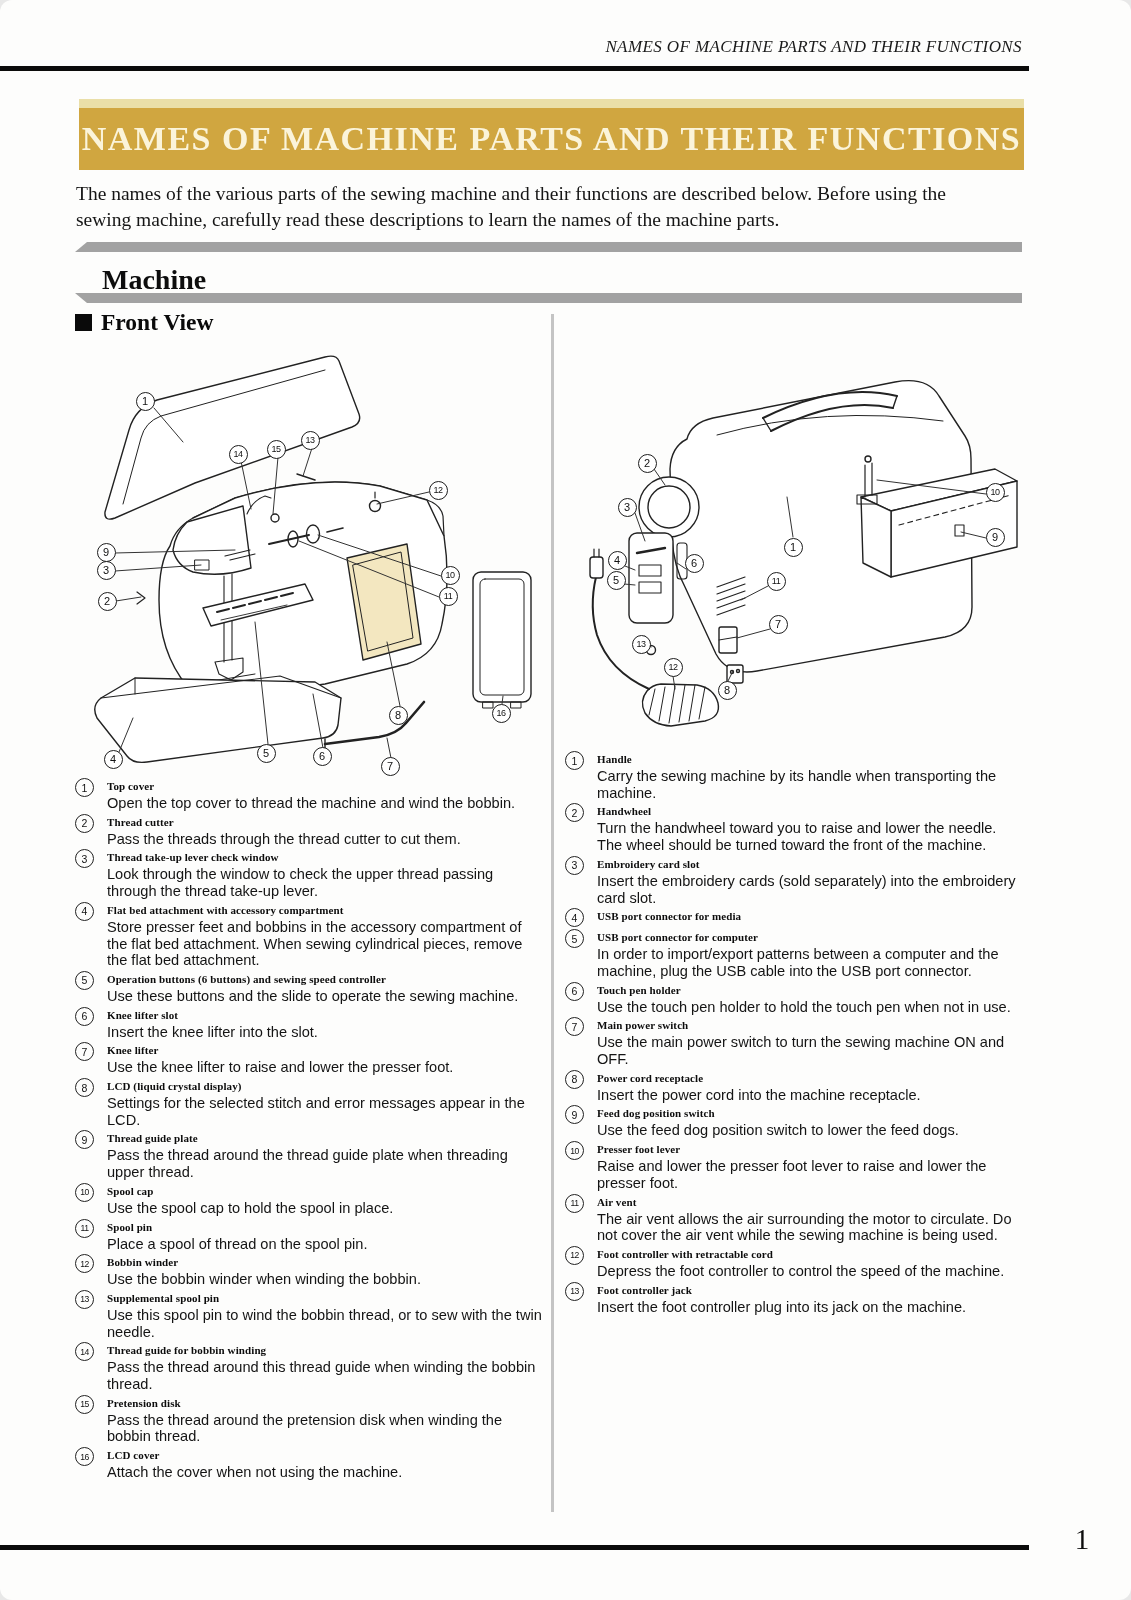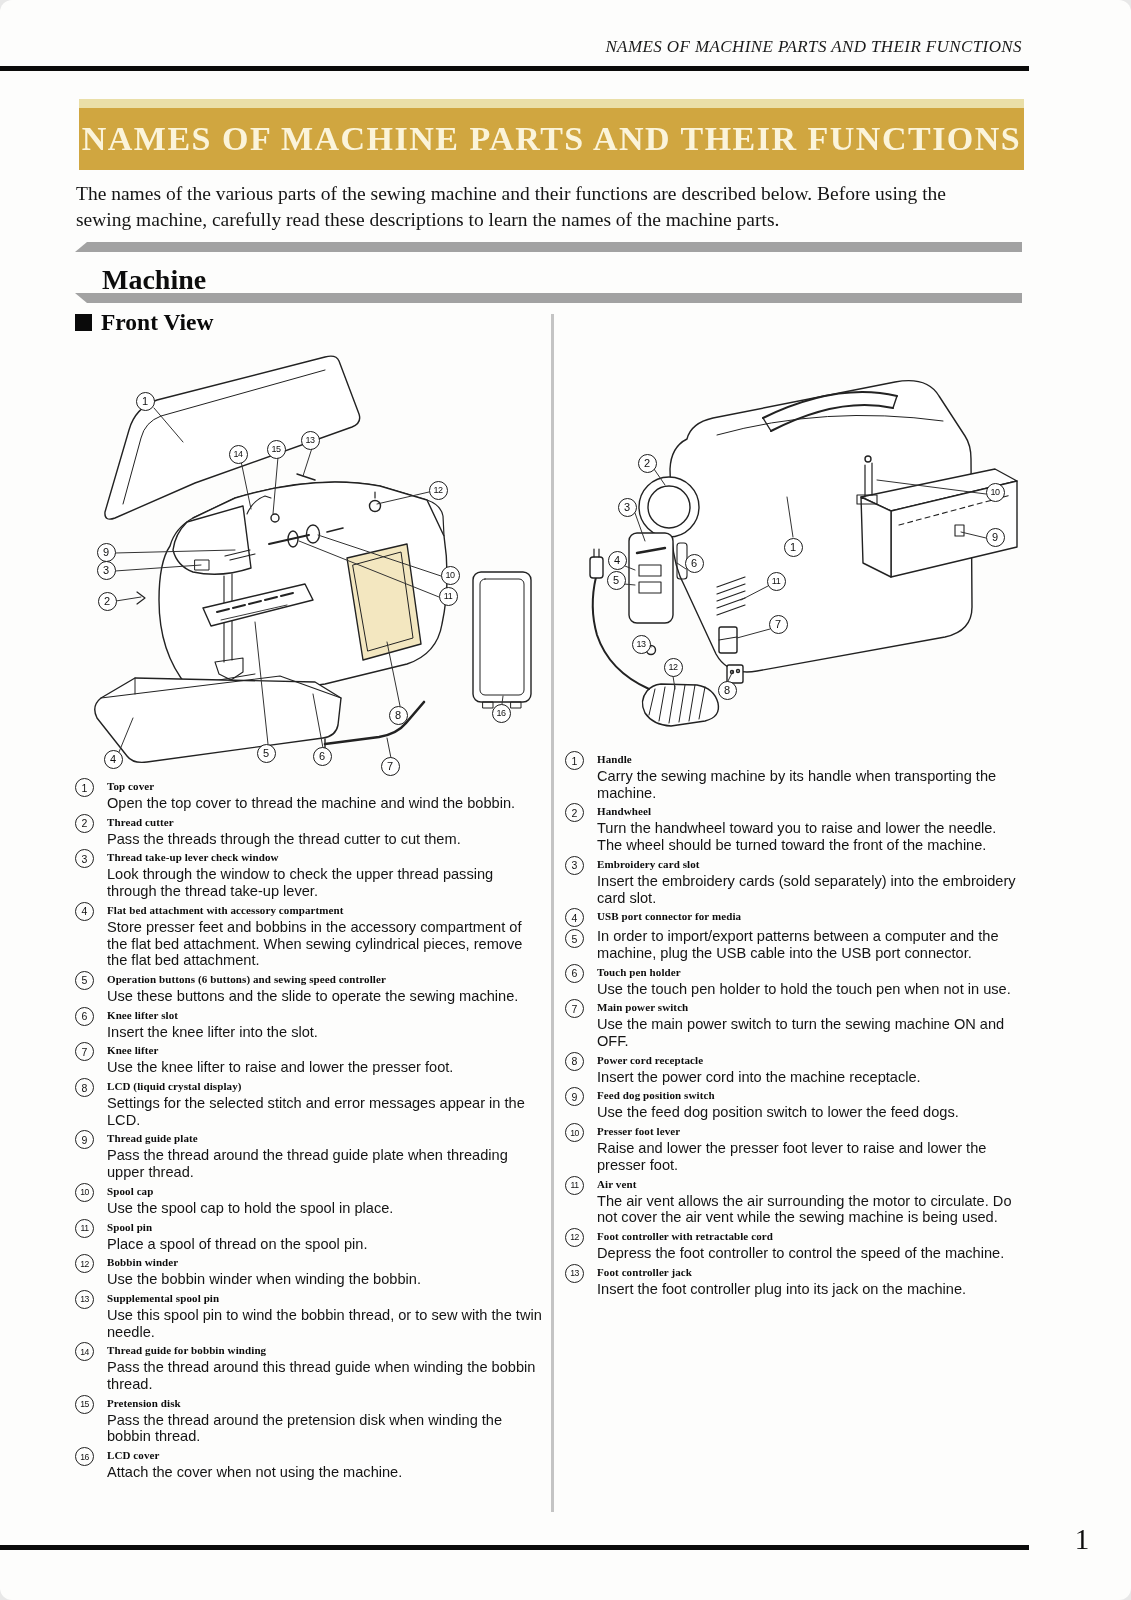--- a/index.html
+++ b/index.html
@@ -458,20 +458,21 @@
   <div class="part">
     <span class="cnum">4</span>
     <div class="part-body">
       <div class="part-name">USB port connector for media</div>
     </div>
   </div>
 
   <div class="part">
     <span class="cnum">5</span>
     <div class="part-body">
+      <div class="part-name">USB port connector for computer</div>
       <div class="part-desc">In order to import/export patterns between a computer and the machine, plug the USB cable into the USB port connector.</div>
     </div>
   </div>
 
   <div class="part">
     <span class="cnum">6</span>
     <div class="part-body">
       <div class="part-name">Touch pen holder</div>
       <div class="part-desc">Use the touch pen holder to hold the touch pen when not in use.</div>
     </div>

